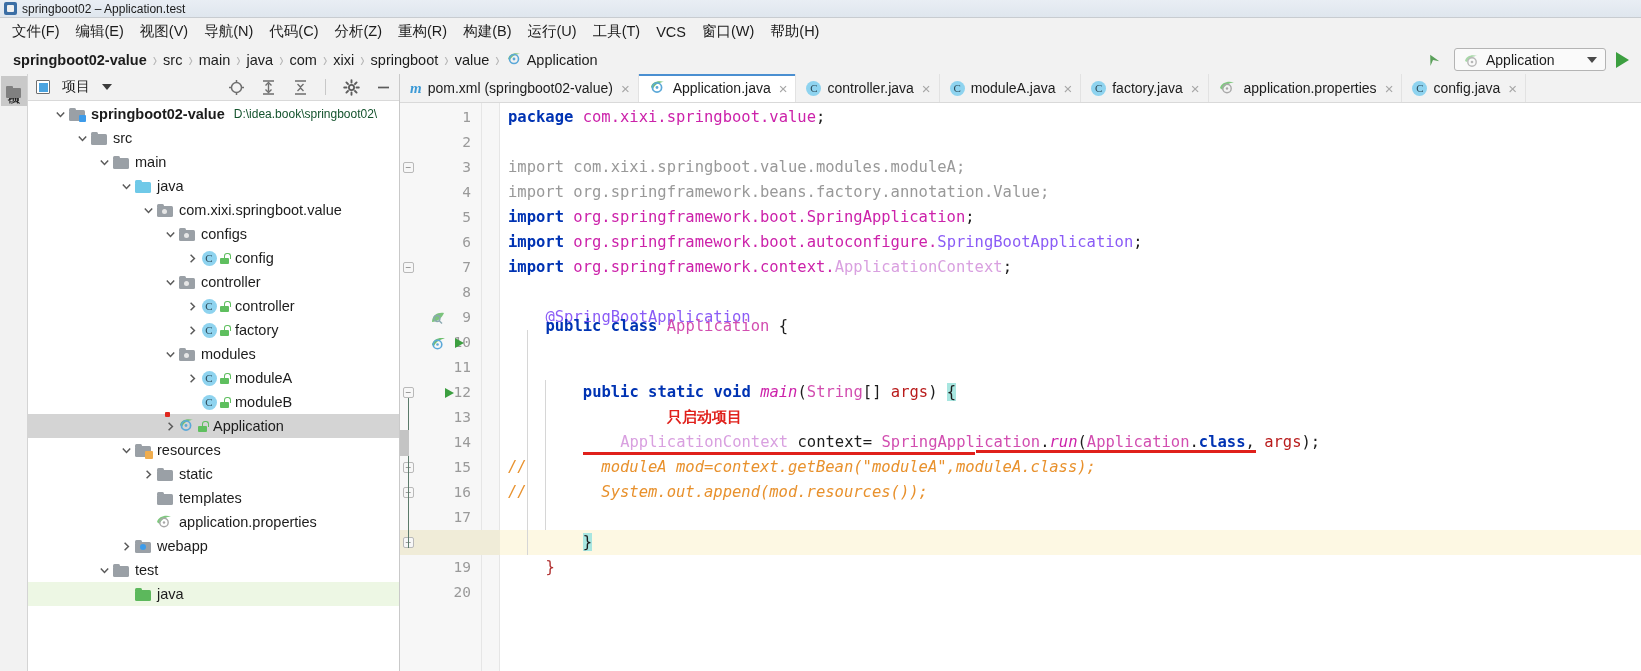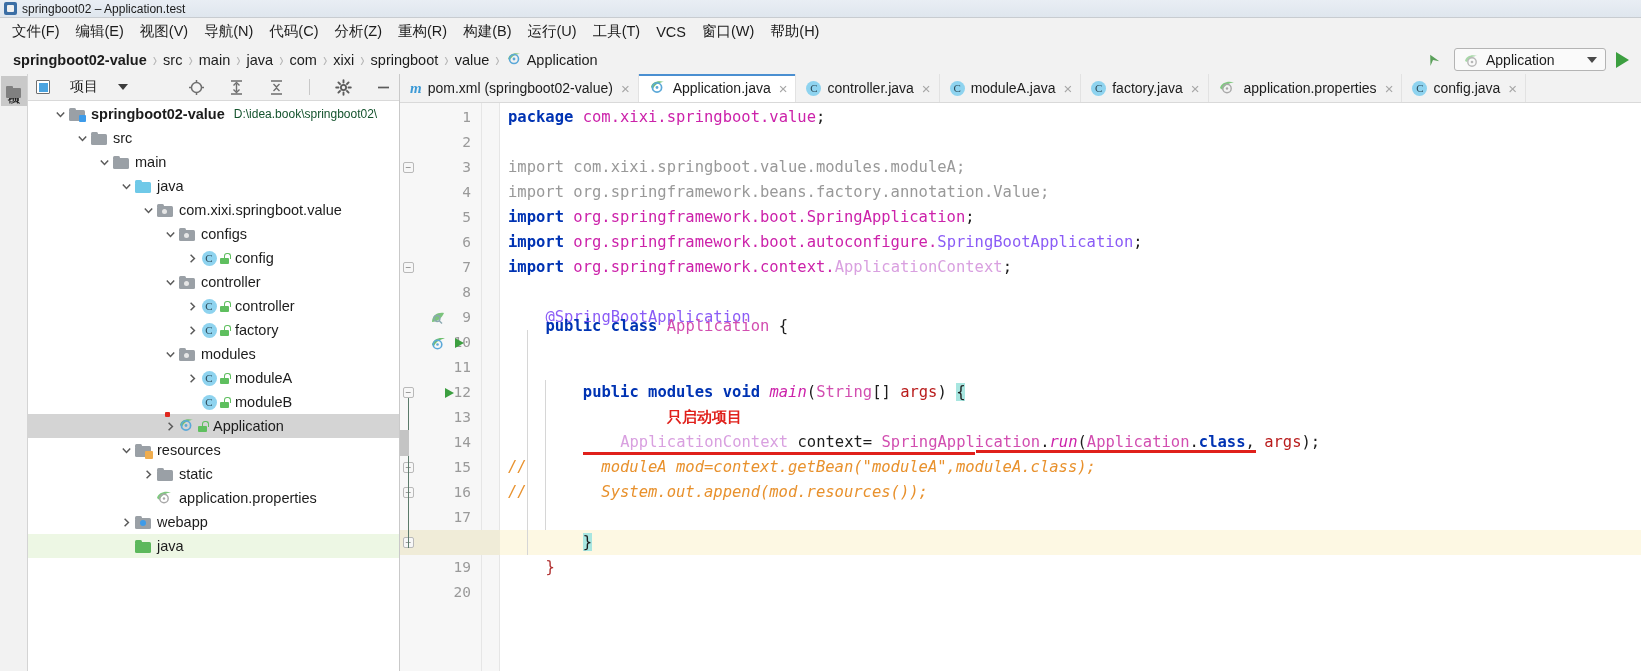--- a/index.html
+++ b/index.html
@@ -127,21 +127,21 @@
   
   .project-panel {
     width: 372px; background: #fff;
     border-right: 1px solid #c9c9c9;
     display: flex; flex-direction: column;
     position: relative;
   }
   .panel-header {
     height: 27px; background: #f2f2f2;
     display: flex; align-items: center;
-    padding: 0 6px 0 8px; gap: 20px;
+    padding: 0 6px 0 8px; gap: 12px;
     border-bottom: 1px solid #d9d9d9;
   }
   .panel-header .ph-title { font-size: 14px; color: #1c1c1c; }
   .sq-icon {
     width: 14px; height: 14px; border: 1.5px solid #6e6e6e; border-radius: 1px;
     background: #fff; position: relative; flex:none;
   }
   .sq-icon::after {
     content:''; position:absolute; left:1.5px; top:1.5px; right:1.5px; bottom:1.5px;
     background: #4aa3df;
@@ -637,20 +637,28 @@
           </span>
           <span class="icon-slot">
             <span class="fld gray"></span>
           </span>
           <span class="label">static</span>
         </div>
         <div class="row">
           <span style="display:inline-block;width:112px"></span>
           <span class="twisty"></span>
           <span class="icon-slot">
+            <span class="fld gray"></span>
+          </span>
+          <span class="label">templates</span>
+        </div>
+        <div class="row">
+          <span style="display:inline-block;width:112px"></span>
+          <span class="twisty"></span>
+          <span class="icon-slot">
             <span><svg width="19" height="16" viewBox="0 0 19 16">
                 <path d="M1 9 C2.5 3.5, 9 1.5, 15 3.5 C10.5 3.8, 5.5 6, 3.5 11 Z" fill="#7ec97e"></path>
                 <circle cx="8" cy="9.5" r="4.2" fill="none" stroke="#a8a8a8" stroke-width="1.4"></circle>
                 <circle cx="8" cy="9.5" r="1.2" fill="#a8a8a8"></circle>
               </svg></span>
           </span>
           <span class="label">application.properties</span>
         </div>
         <div class="row">
           <span style="display:inline-block;width:90px"></span>
@@ -658,20 +666,32 @@
             <svg width="11" height="11" viewBox="0 0 11 11">
               <path d="M3.6 1.8 L7.4 5.5 L3.6 9.2" fill="none" stroke="#5a5a5a" stroke-width="1.5"></path>
             </svg>
           </span>
           <span class="icon-slot">
             <span class="fld gray web-badge">
               <span class="dot2"></span>
             </span>
           </span>
           <span class="label">webapp</span>
+        </div>
+        <div class="row">
+          <span style="display:inline-block;width:68px"></span>
+          <span class="twisty">
+            <svg width="11" height="11" viewBox="0 0 11 11">
+              <path d="M1.8 3.6 L5.5 7.4 L9.2 3.6" fill="none" stroke="#5a5a5a" stroke-width="1.5"></path>
+            </svg>
+          </span>
+          <span class="icon-slot">
+            <span class="fld gray"></span>
+          </span>
+          <span class="label">test</span>
         </div>
         <div class="row green">
           <span style="display:inline-block;width:90px"></span>
           <span class="twisty"></span>
           <span class="icon-slot">
             <span class="fld green"></span>
           </span>
           <span class="label">java</span>
         </div>
       </div>
@@ -789,21 +809,21 @@
           <div class="cl" title="" style="top: 27px;"></div>
           <div class="cl" title="import com.xixi.springboot.value.modules.moduleA;" style="top: 52px;"><span class="gray">import com.xixi.springboot.value.modules.moduleA;</span></div>
           <div class="cl" title="import org.springframework.beans.factory.annotation.Value;" style="top: 77px;"><span class="gray">import org.springframework.beans.factory.annotation.Value;</span></div>
           <div class="cl" title="import org.springframework.boot.SpringApplication;" style="top: 102px;"><span class="kw">import</span> <span class="pk">org.springframework.boot.SpringApplication</span><span class="plain">;</span></div>
           <div class="cl" title="import org.springframework.boot.autoconfigure.SpringBootApplication;" style="top: 127px;"><span class="kw">import</span> <span class="pk">org.springframework.boot.autoconfigure.</span><span class="ann">SpringBootApplication</span><span class="plain">;</span></div>
           <div class="cl" title="import org.springframework.context.ApplicationContext;" style="top: 152px;"><span class="kw">import</span> <span class="pk">org.springframework.context.</span><span class="type-l">ApplicationContext</span><span class="plain">;</span></div>
           <div class="cl" title="" style="top: 177px;"></div>
           <div class="cl" title="@SpringBootApplication" style="top: 202px;"><span style="padding-left:37.4px"><span class="ann">@SpringBootApplication</span></span></div>
           <div class="cl" title="public class Application {" style="top: 211px;"><span style="padding-left:37.4px"><span class="kw">public class</span> <span class="cls">Application</span> <span class="plain">{</span></span></div>
           <div class="cl" title="" style="top: 252px;"></div>
-          <div class="cl" title="    public static void main(String[] args) {" style="top: 277px;"><span style="padding-left:74.8px"><span class="kw">public modules void</span> <span class="mth">main</span><span class="plain">(</span><span class="cls">String</span><span class="plain">[] </span><span class="prm">args</span><span class="plain">) </span><span class="brace-m">{</span></span></div>
+          <div class="cl" title="    public static void main(String[] args) {" style="top: 277px;"><span style="padding-left:74.8px"><span class="kw">public static void</span> <span class="mth">main</span><span class="plain">(</span><span class="cls">String</span><span class="plain">[] </span><span class="prm">args</span><span class="plain">) </span><span class="brace-m">{</span></span></div>
           <div class="cl" title="" style="top: 302px;"></div>
           <div class="cl" title="        ApplicationContext context= SpringApplication.run(Application.class, args);" style="top: 327px;"><span style="padding-left:112.19999999999999px"><span class="type-l">ApplicationContext</span> <span class="plain">context=</span> <span class="cls">SpringApplication</span><span class="plain">.</span><span class="mth">run</span><span class="plain">(</span><span class="cls">Application</span><span class="plain">.</span><span class="kw">class</span><span class="plain">, </span><span class="prm">args</span><span class="plain">);</span></span></div>
           <div class="cl" title="//        moduleA mod=context.getBean(&quot;moduleA&quot;,moduleA.class);" style="top: 352px;"><span class="cmt">//        moduleA mod=context.getBean("moduleA",moduleA.class);</span></div>
           <div class="cl" title="//        System.out.append(mod.toString());" style="top: 377px;"><span class="cmt">//        System.out.append(mod.resources());</span></div>
           <div class="cl" title="" style="top: 402px;"></div>
           <div class="cl" title="    }" style="top: 427px;"><span style="padding-left:74.8px"><span class="brace-m plain">}</span></span></div>
           <div class="cl" title="}" style="top: 452px;"><span style="padding-left:37.4px"><span class="plain" style="color:#b03030">}</span></span></div>
           <div class="cl" title="" style="top: 477px;"></div>
           <div class="note-cn" style="top: 305px; left: 166.95px;">只启动项目</div>
           <div class="redline" style="left: 82.8px; top: 349px; width: 392.7px;"></div>

